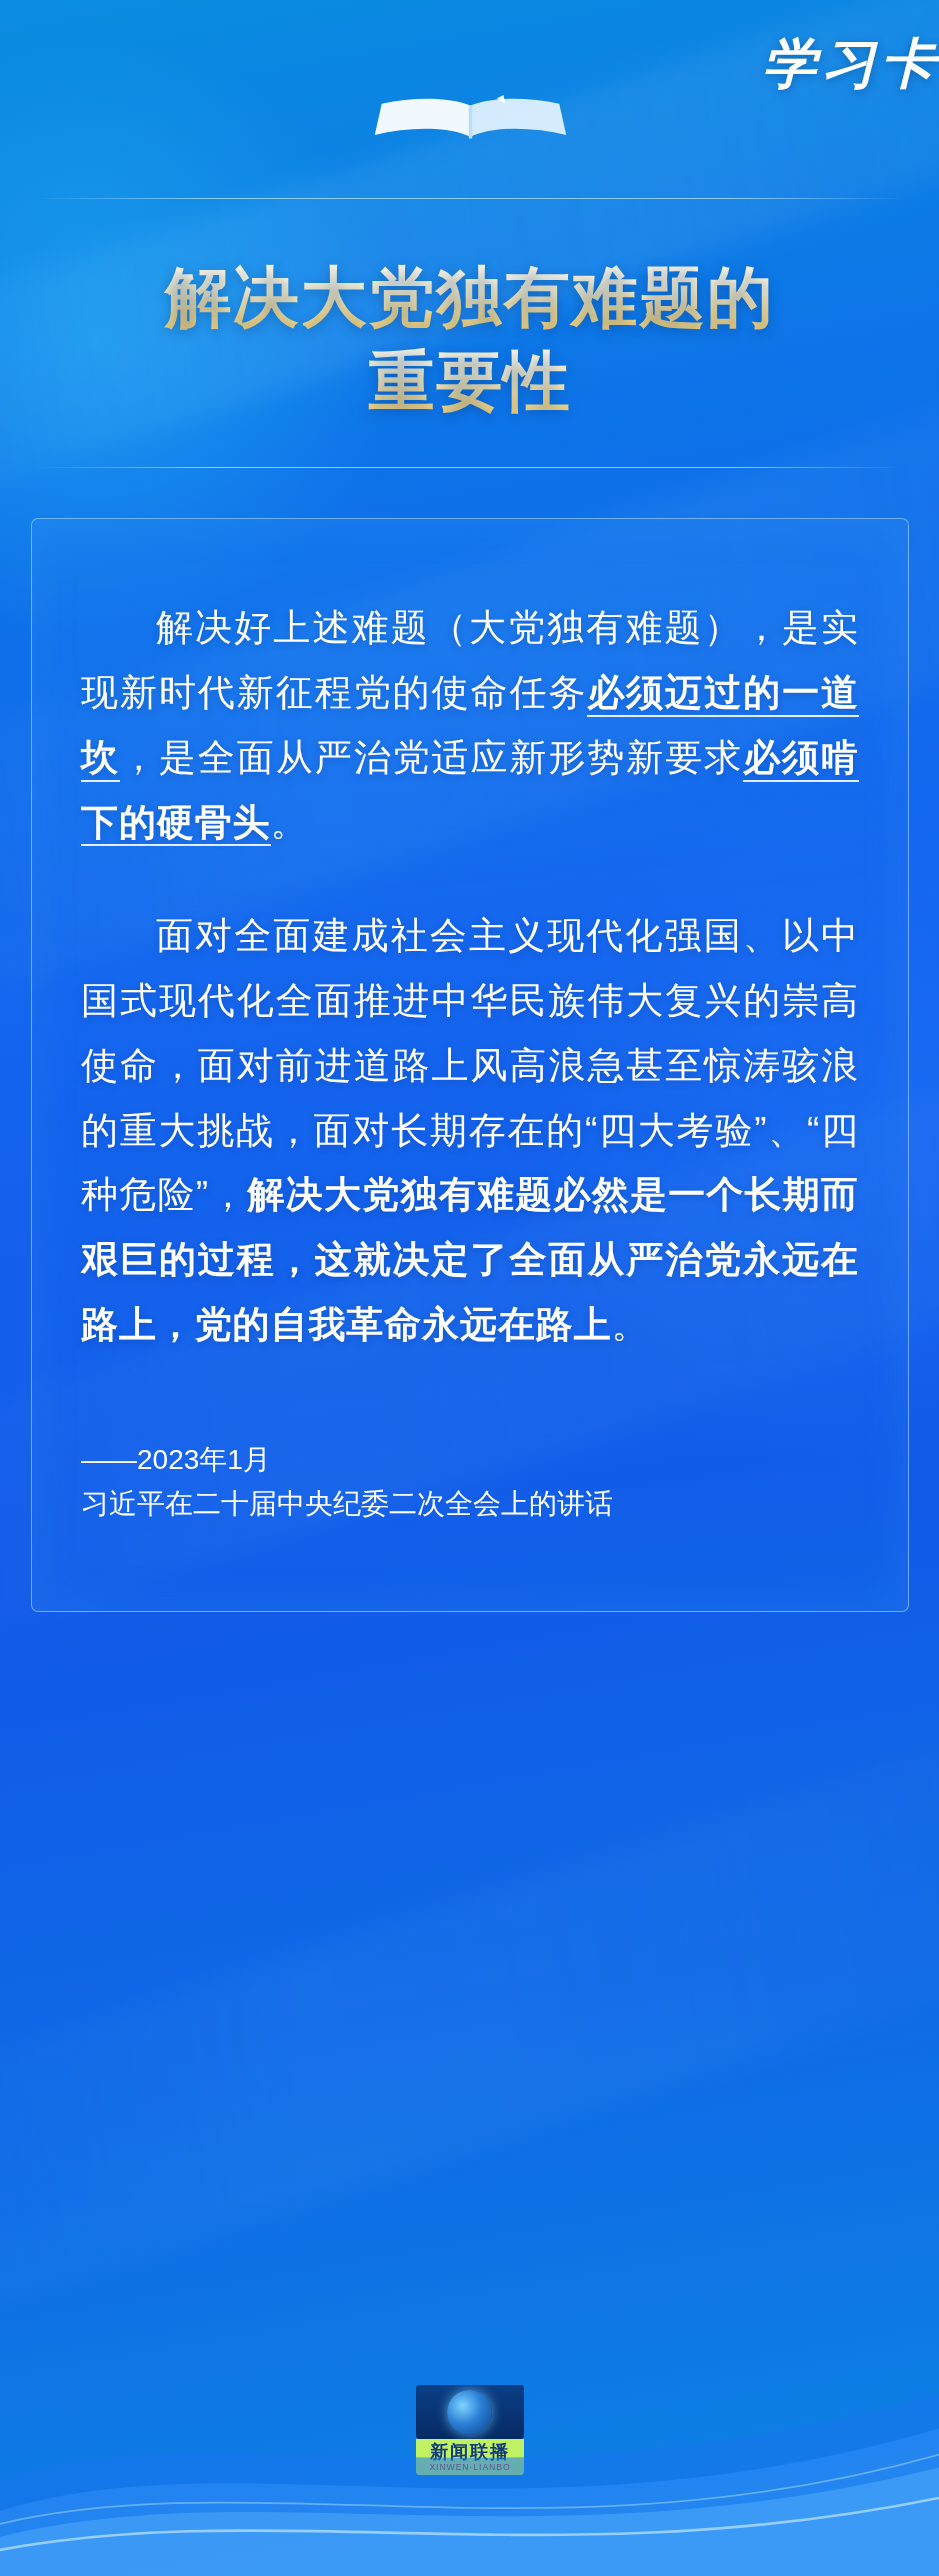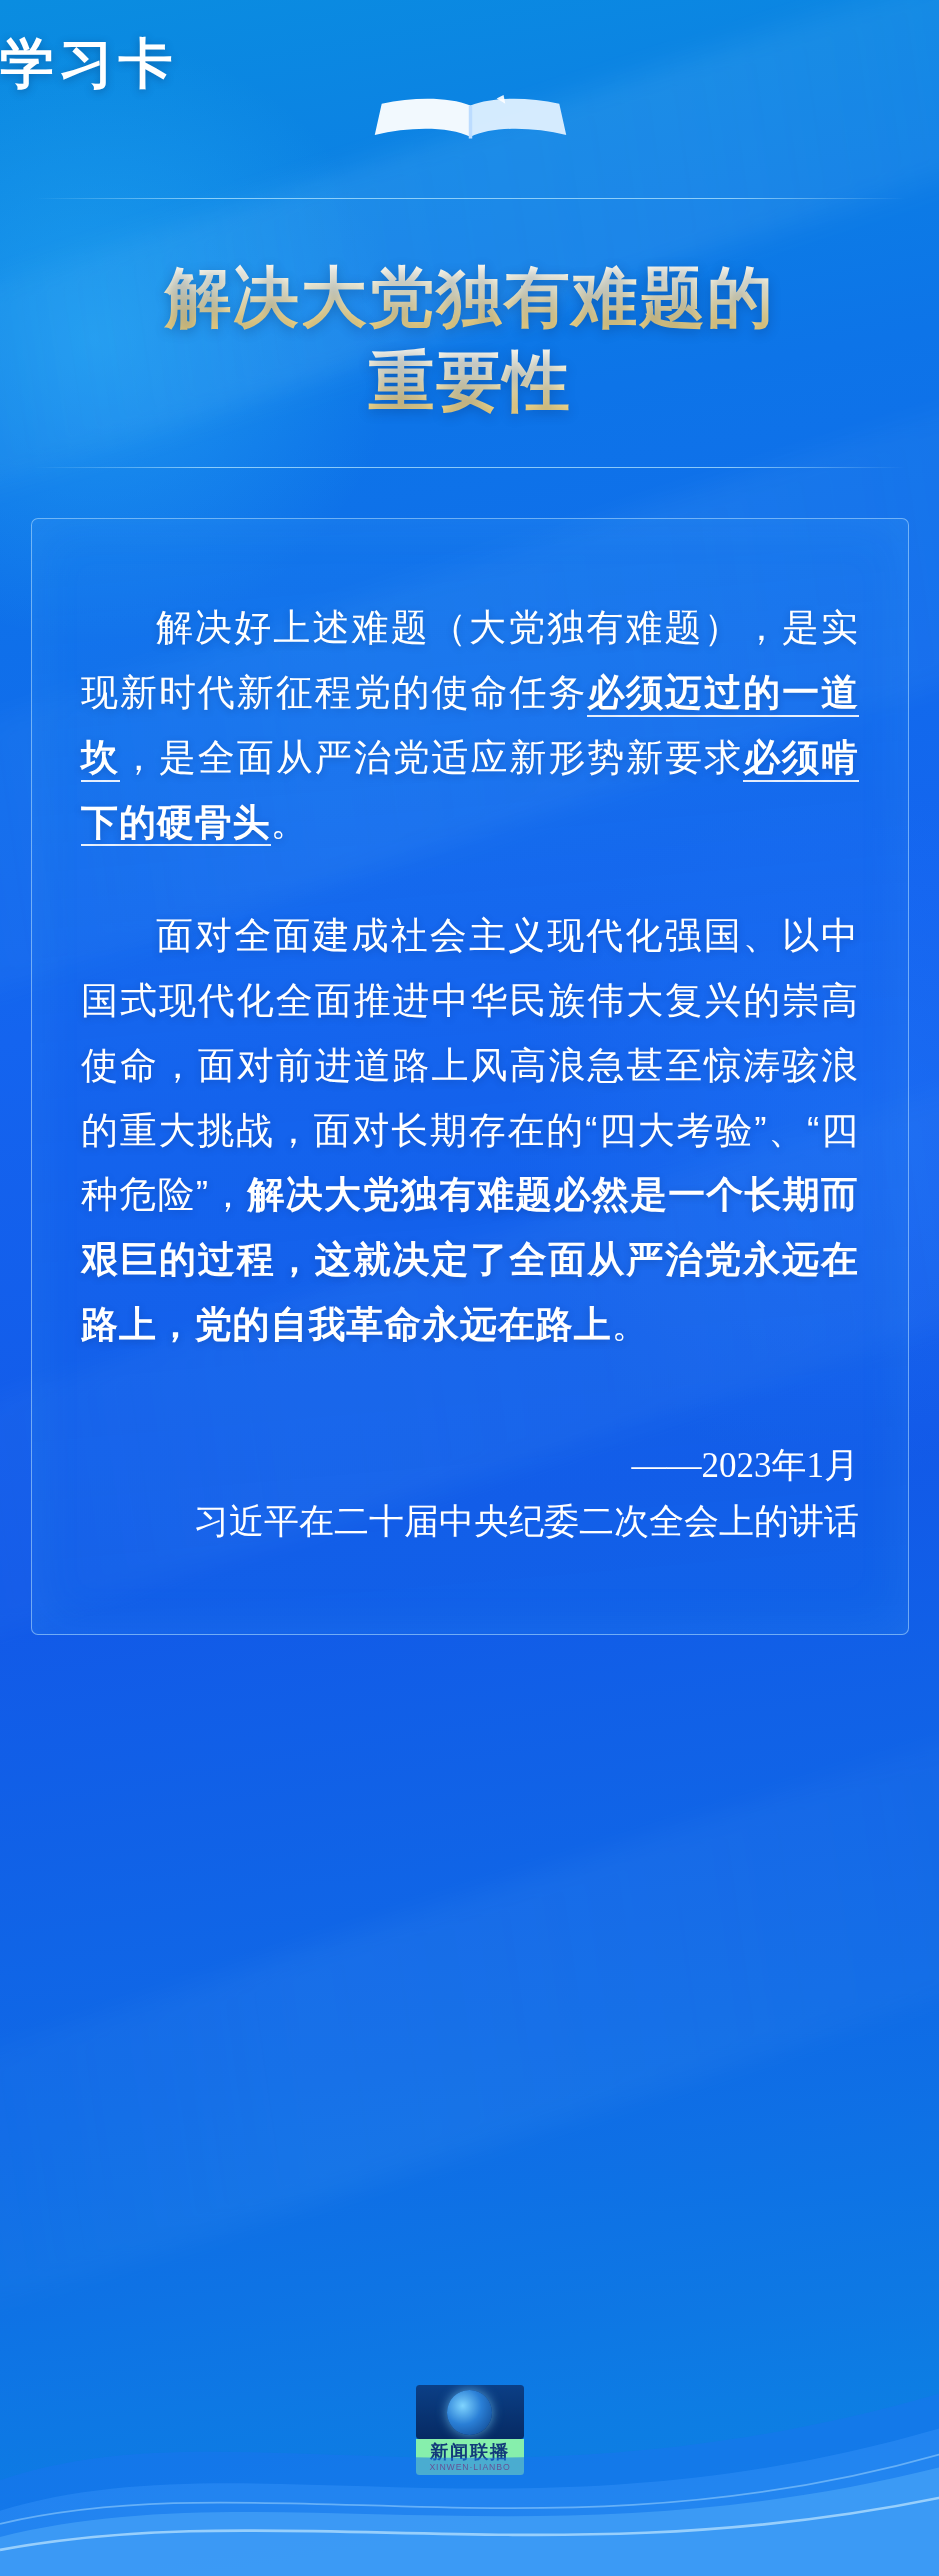--- a/index.html
+++ b/index.html
@@ -49,21 +49,22 @@
     border-radius: 50%;
     background: radial-gradient(circle, rgba(40,130,255,0.35) 0%, rgba(40,130,255,0) 70%);
     pointer-events: none;
   }
 
   
   .logo-wrap {
     position: relative;
     width: 100%;
     padding-top: 37px;
-    text-align: left;
+    text-align: right;
+    font-style: italic;
   }
   .logo-text {
     font-family: "DejaVu Sans", sans-serif;
     font-size: 54px;
     font-weight: 700;
     color: #ffffff;
     letter-spacing: 5.2px;
     line-height: 1;
     text-shadow: 0 1.7px 8.7px rgba(0,40,90,0.35);
   }
@@ -126,24 +127,23 @@
   .em {
     font-weight: 700;
     border-bottom: 2.6px solid rgba(255,255,255,0.9);
     padding-bottom: 1.7px;
   }
   .em-strong {
     font-weight: 700;
   }
   .sig {
     margin-top: 80px;
-    text-align: right;
-    font-family: Liberation Serif, serif;
+    font-family: Liberation Sans, sans-serif;
     color: #ffffff;
-    font-size: 35px;
+    font-size: 28px;
     line-height: 1.6;
     text-indent: 0;
   }
 
   
   .footer {
     position: absolute;
     left: 0; right: 0;
     bottom: 103px;
     text-align: center;
@@ -166,21 +166,21 @@
     position: absolute;
     left: 50%; top: 50%;
     width: 45px; height: 45px;
     margin: -22.6px 0 0 -22.6px;
     border-radius: 50%;
     background: radial-gradient(circle at 35% 35%, #7fd4ff 0%, #2a7fd6 45%, #0c3f85 100%);
     box-shadow: 0 0 10.4px rgba(120,210,255,0.7);
   }
   .badge-label {
     width: 108px;
-    background: #86efac;
+    background: #bef264;
     border-radius: 0 0 3.5px 3.5px;
     padding: 1.7px 0 2.6px;
   }
   .badge-cn {
     font-size: 18.3px;
     font-weight: 700;
     color: #123a7a;
     letter-spacing: 1.7px;
     line-height: 1.15;
   }

